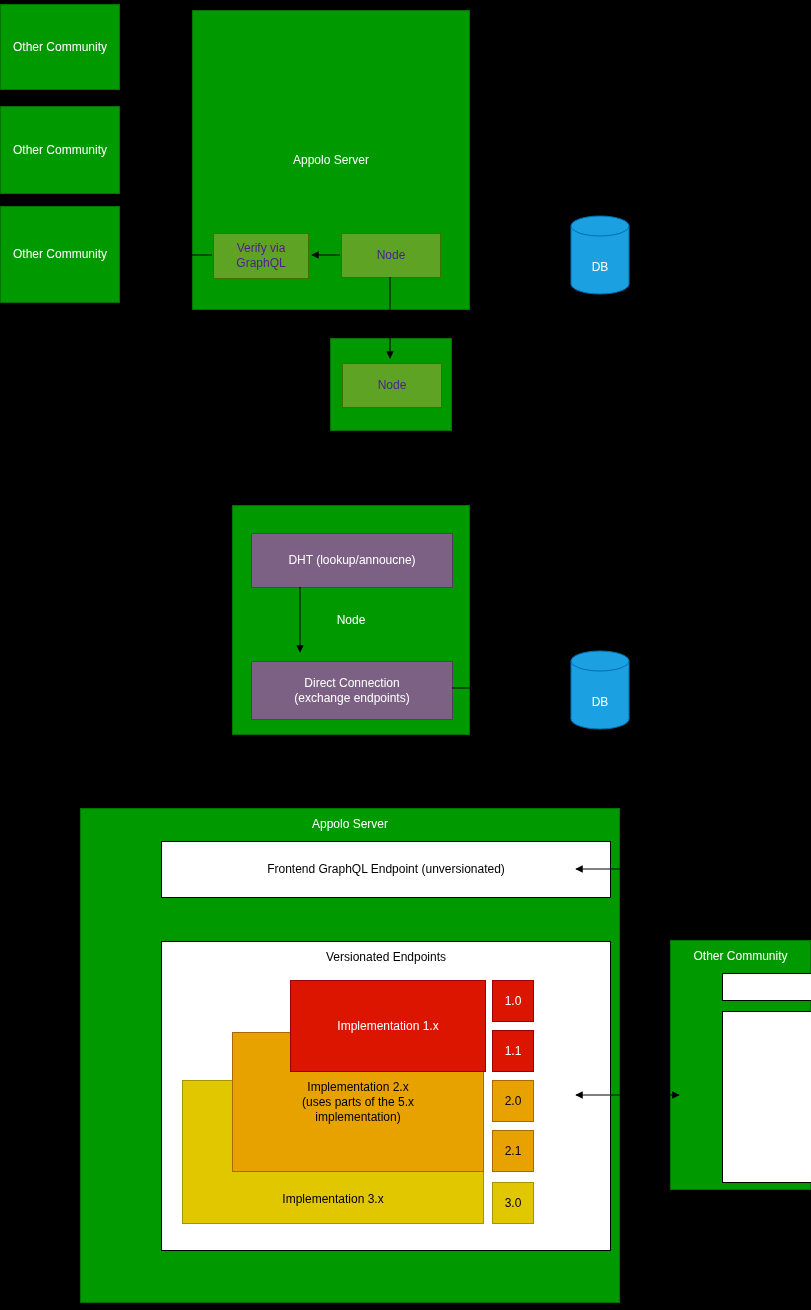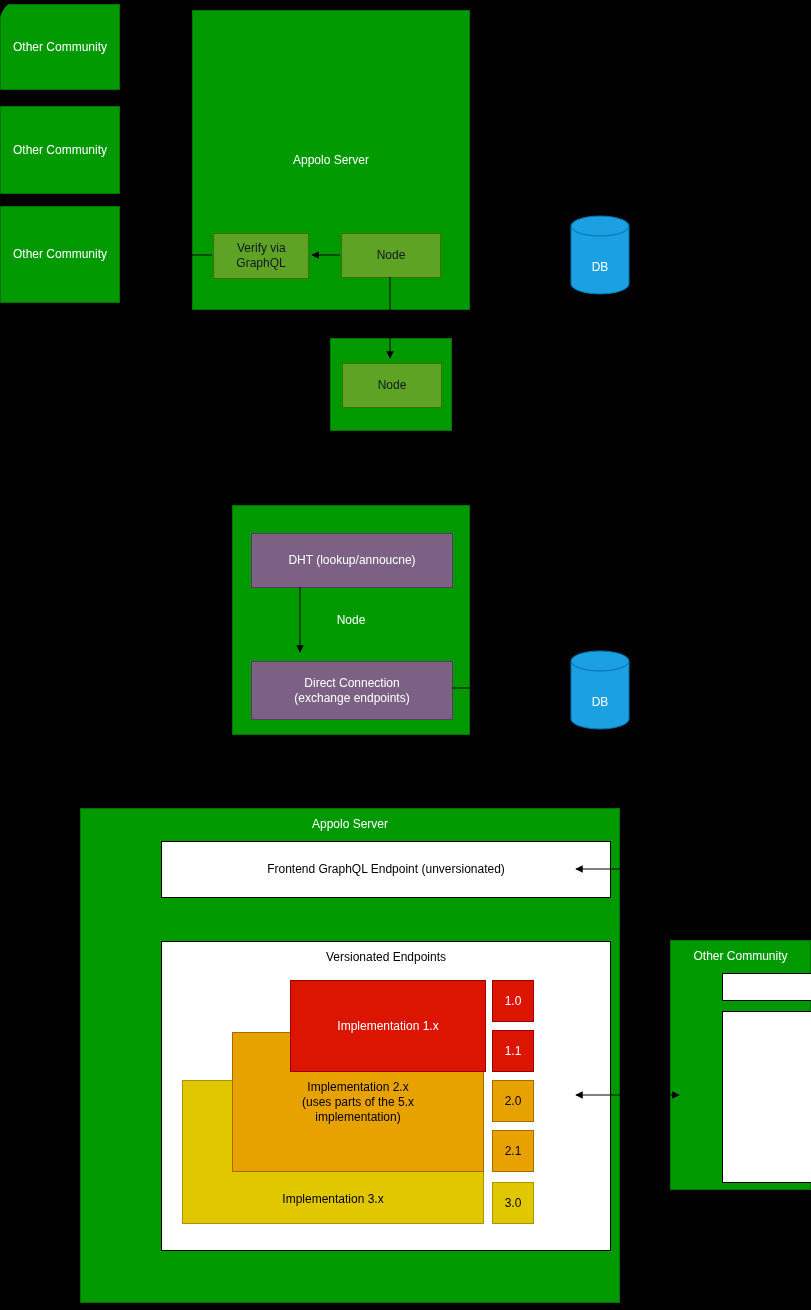--- a/index.html
+++ b/index.html
@@ -1,23 +1,23 @@
 <!DOCTYPE html>
 <html style="--background: #000000; --green-dark: #009A00; --green-dark-border: #007300; --green-light: #5FA324; --green-light-border: #3D7000; --purple: #7D6185; --purple-border: #553C60; --blue: #1BA1E2; --blue-border: #006EAF; --red: #DC1500; --red-border: #9B0000; --orange: #E8A200; --orange-border: #A66A00; --yellow: #E0C700; --yellow-border: #A69400; --box-white: #FFFFFF; --connector: #000000;"><head>
 <meta charset="utf-8">
 <style>
   * { margin:0; padding:0; box-sizing:border-box; }
   html,body { background:#000; }
   body { font-family:"Liberation Sans","DejaVu Sans",sans-serif; }
-  .canvas { position:relative; width:811px; height:1310px; background:var(--background,#000); overflow:hidden;border-radius:21px; }
+  .canvas { position:relative; width:811px; height:1310px; background:var(--background,#000); overflow:hidden; }
   .box { position:absolute; font-size:12px; line-height:1.25; }
   .center { display:flex; align-items:center; justify-content:center; text-align:center; }
   .pre { white-space:pre-line; }
   .green  { background:var(--green-dark);  border:1px solid var(--green-dark-border);  color:#fff; }
-  .lgreen { background:var(--green-light); border:1px solid var(--green-light-border); color:#0f172a;text-align:right; }
+  .lgreen { background:var(--green-light); border:1px solid var(--green-light-border); color:#4c1d95; }
   .purple { background:var(--purple);      border:1px solid var(--purple-border);      color:#fff; }
   .white-box { background:var(--box-white); border:1px solid #000; color:#000;margin-left:40px; }
   .red    { background:var(--red);    border:1px solid var(--red-border);    color:#fff; }
   .orange { background:var(--orange); border:1px solid var(--orange-border); color:#000; }
   .yellow { background:var(--yellow); border:1px solid var(--yellow-border); color:#000; }
   .oc { display:flex; align-items:center; padding-left:12px; }
   .tl { padding-top:8px; text-align:center; }
   .vbox { width:42px; height:42px; }
   .impl3-lbl { position:absolute; left:0; right:0; top:111px; text-align:center; }
   .connectors { position:absolute; left:0; top:0; pointer-events:none; }

